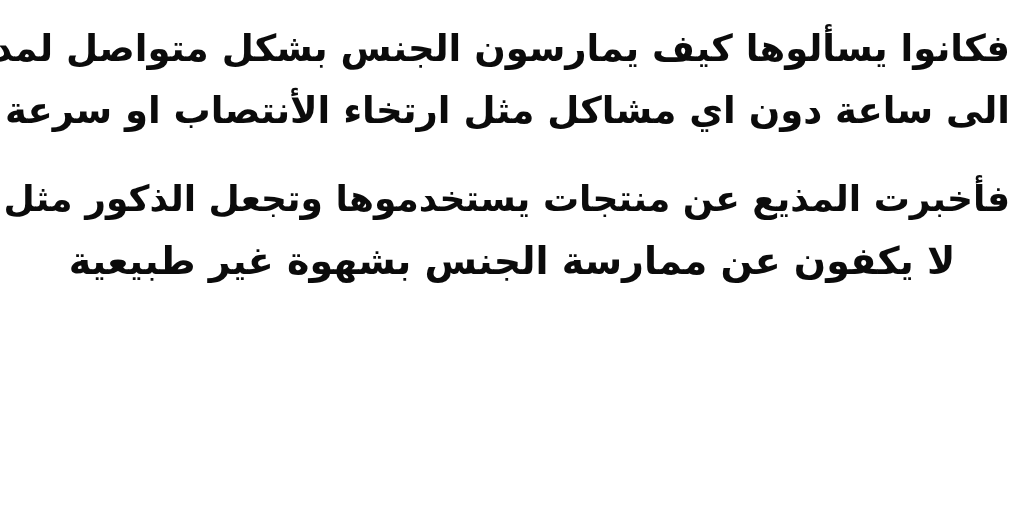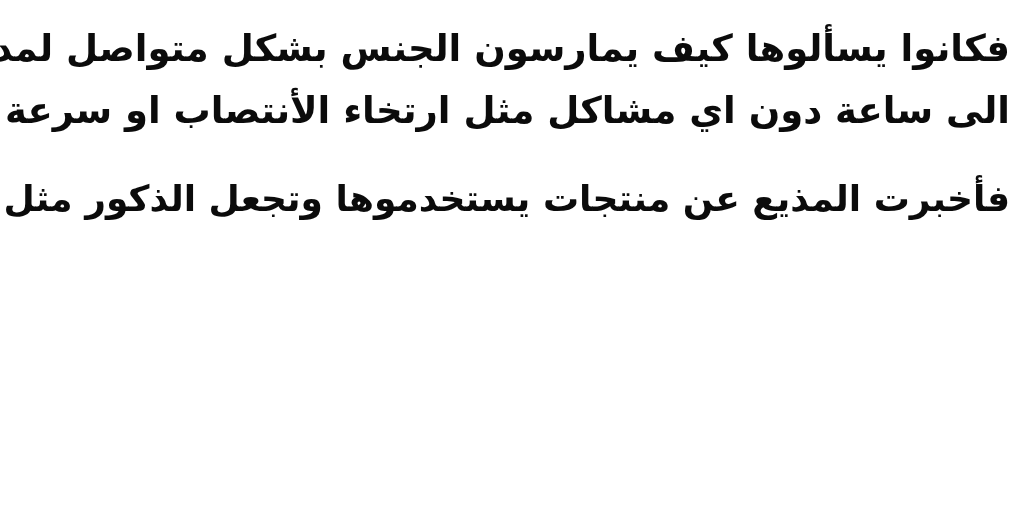--- a/index.html
+++ b/index.html
@@ -57,16 +57,17 @@
 
     <div class="para para-1">
       <span class="line">فكانوا يسألوها كيف يمارسون الجنس بشكل متواصل لمدة تصل</span>
       <span class="line">الى ساعة دون اي مشاكل مثل ارتخاء الأنتصاب او سرعة القذف</span>
     </div>
 
     <div class="spacer"></div>
 
     <div class="para para-2">
       <span class="line">فأخبرت المذيع عن منتجات يستخدموها وتجعل الذكور مثل الأسود</span>
+      <span class="line">لا يكفون عن ممارسة الجنس بشهوة غير طبيعية</span>
     </div>
 
   </div>
 </div>
 
 </body></html>

